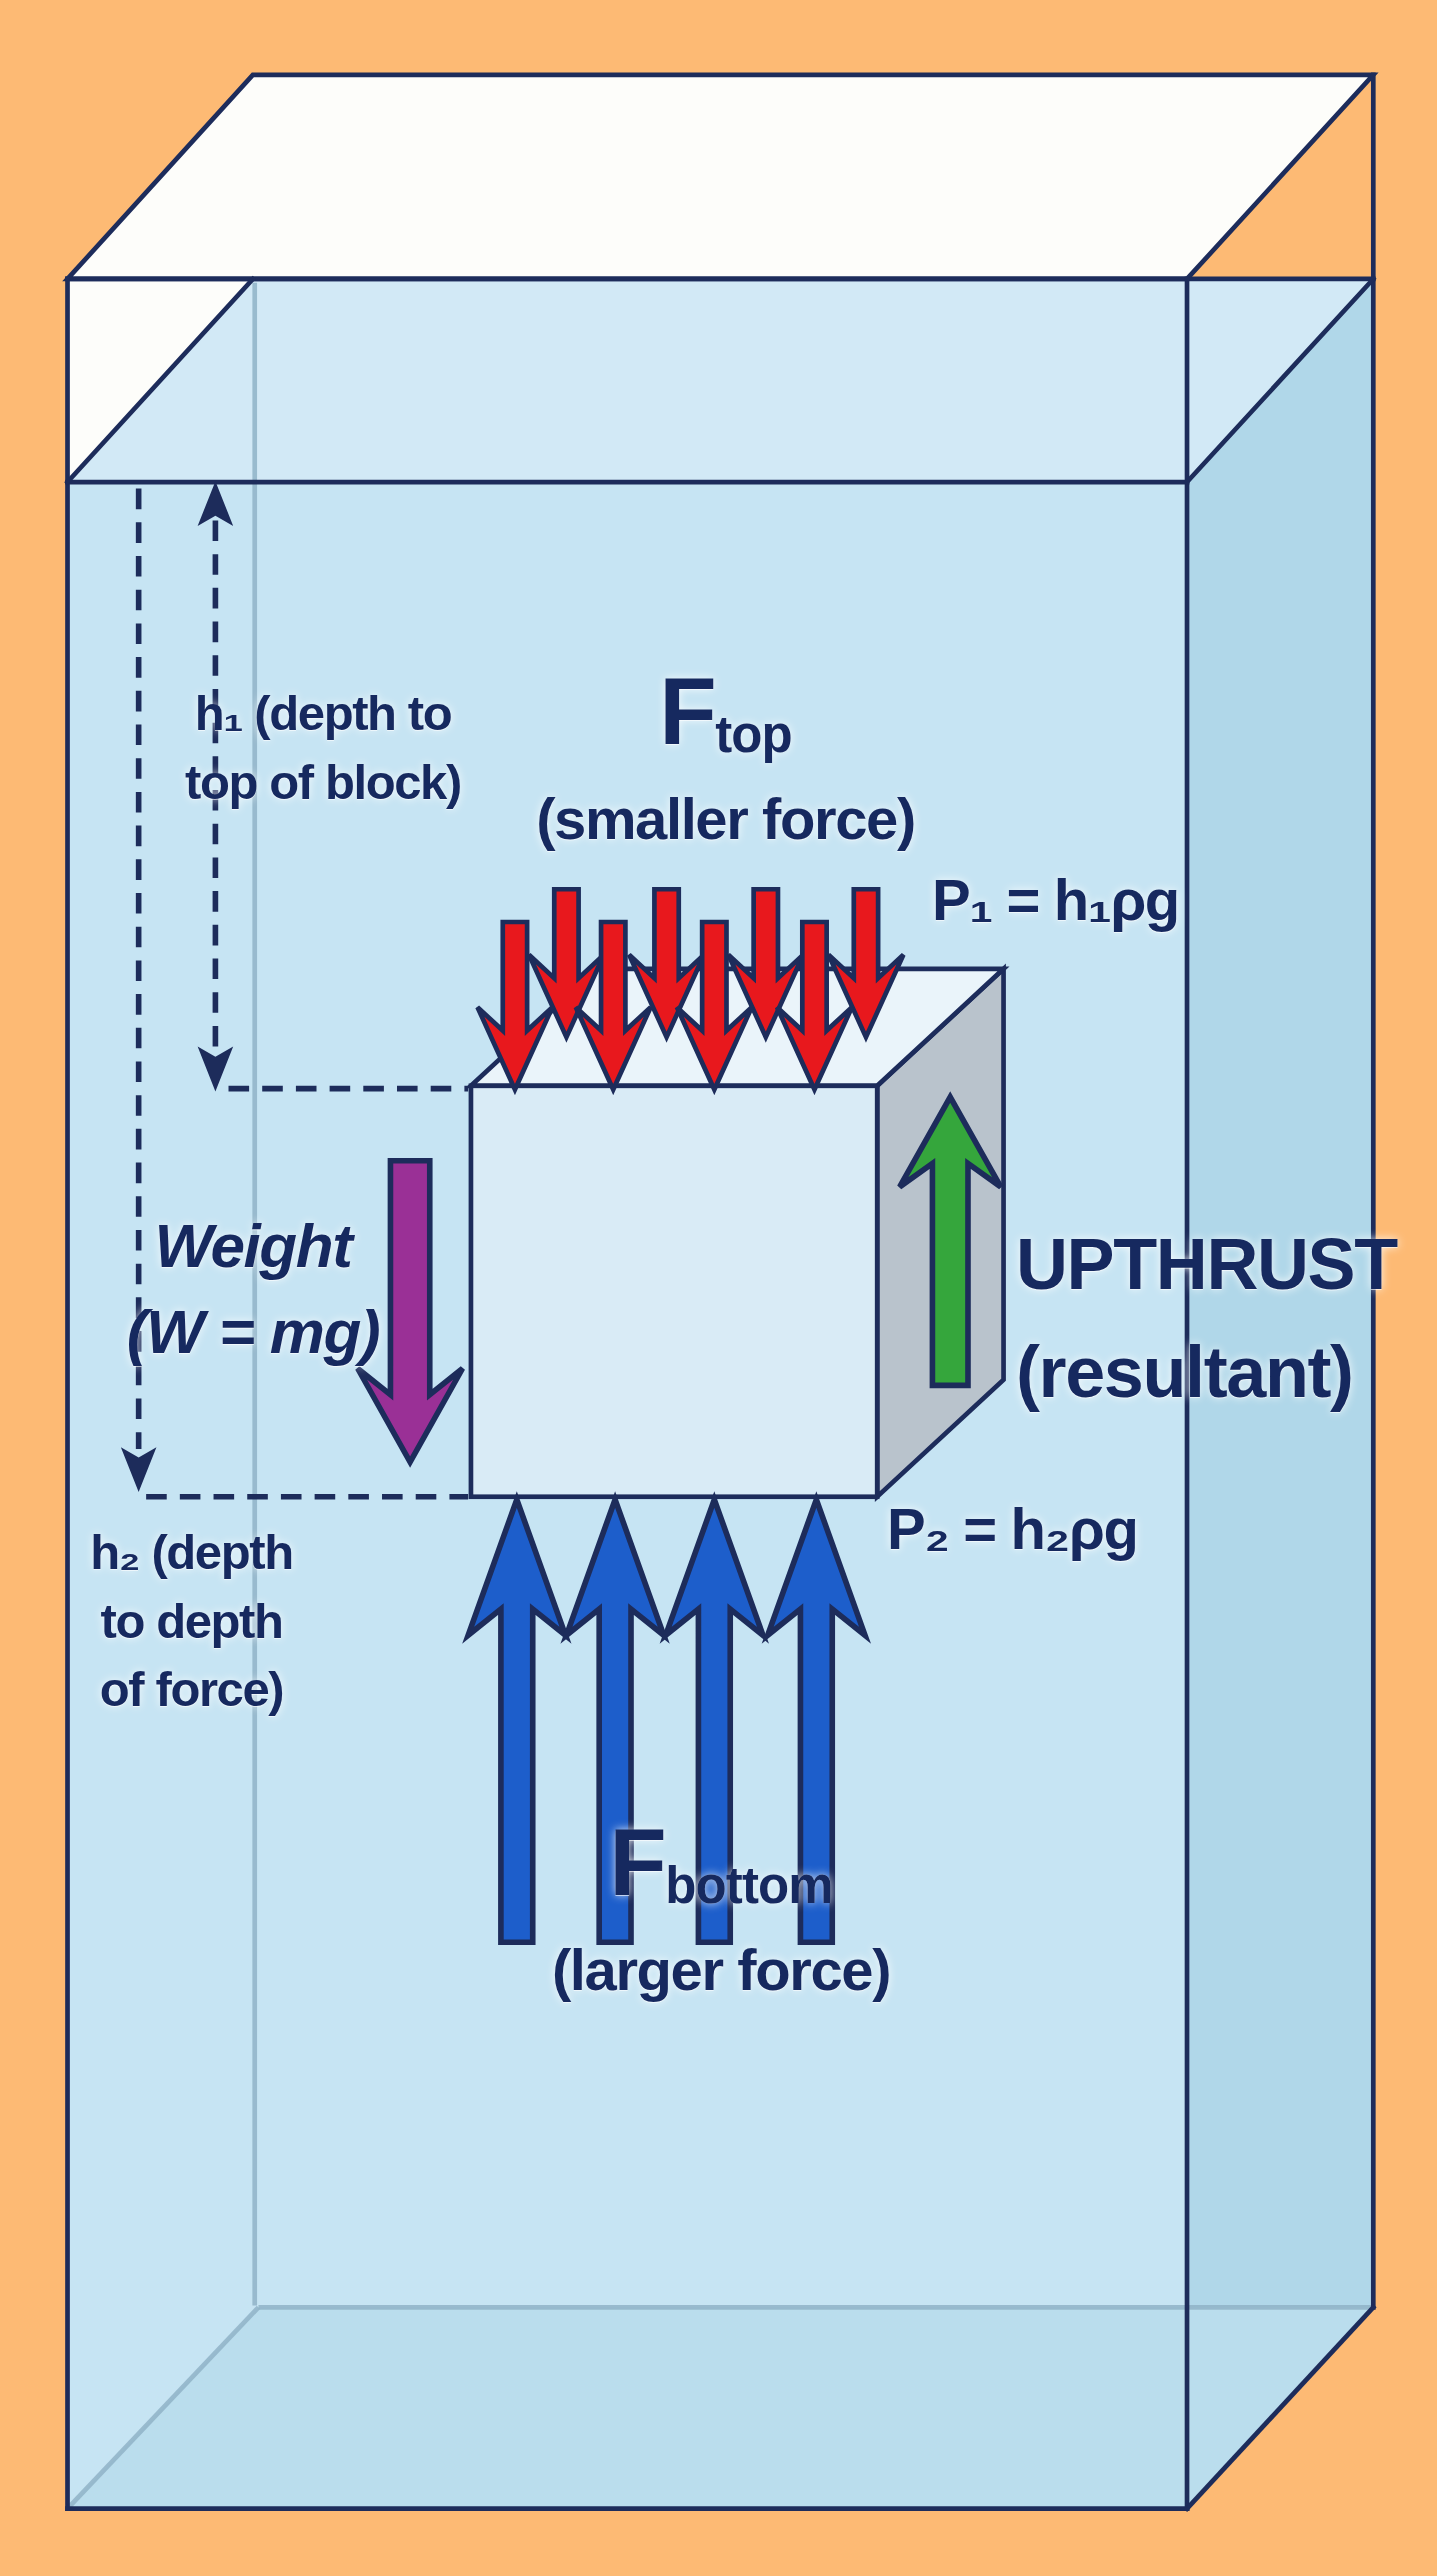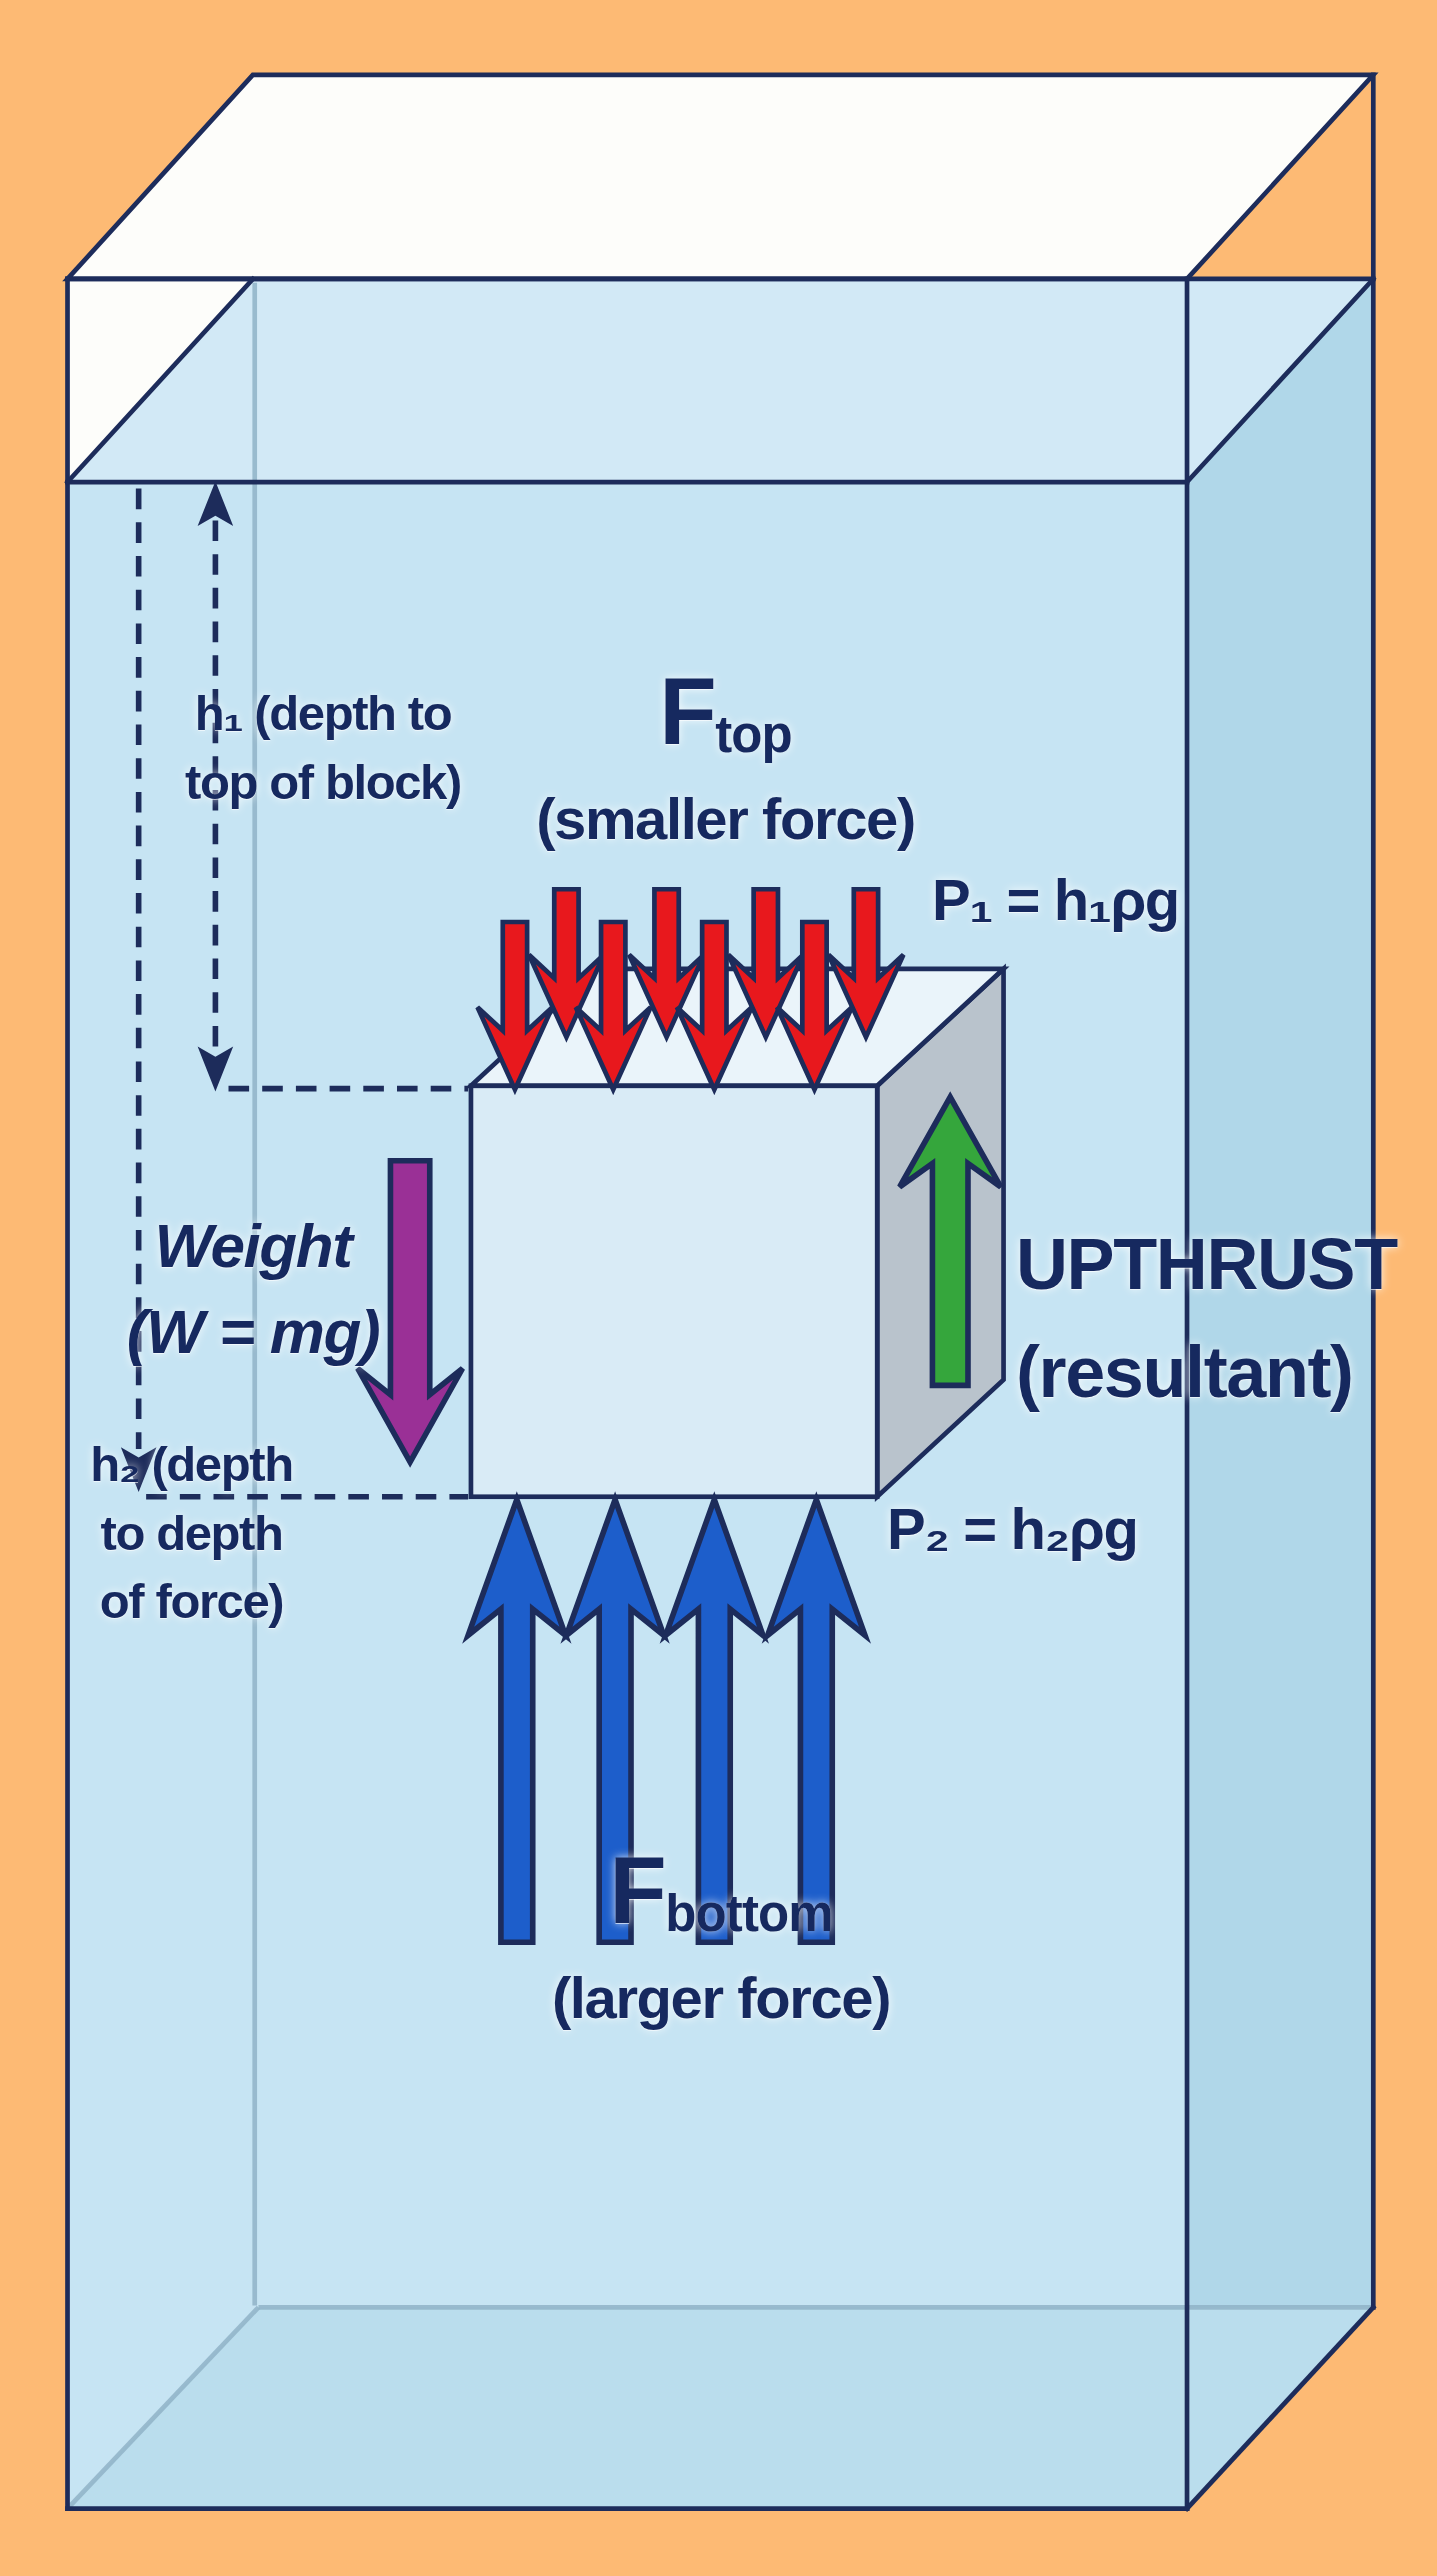--- a/index.html
+++ b/index.html
@@ -117,27 +117,27 @@
   <div class="lbl w-lbl center" style="left:75px;top:1203px;width:356px;">
     <div>Weight</div>
     <div>(W = mg)</div>
   </div>
 
   <div class="lbl u-lbl" style="left:1016px;top:1210px;">
     <div>UPTHRUST</div>
     <div>(resultant)</div>
   </div>
 
-  <div class="lbl h-lbl center" style="left:51px;top:1430px;width:281px;">
+  <div class="lbl h-lbl center" style="left:51px;top:1518px;width:281px;">
     <div>h₂ (depth</div>
     <div>to depth</div>
     <div>of force)</div>
   </div>
 
   <div class="lbl p-lbl" style="left:887px;top:1495px;">P₂ = h₂ρg</div>
 
-  <div class="lbl force-lbl center" style="left:459px;top:1816px;width:524px;margin-top:28px;">
+  <div class="lbl force-lbl center" style="left:459px;top:1816px;width:524px;">
     <div><span class="fsym">F</span><span class="fsub">bottom</span></div>
     <div class="fcaption">(larger force)</div>
   </div>
 
 </div>
 
 
 </body></html>

